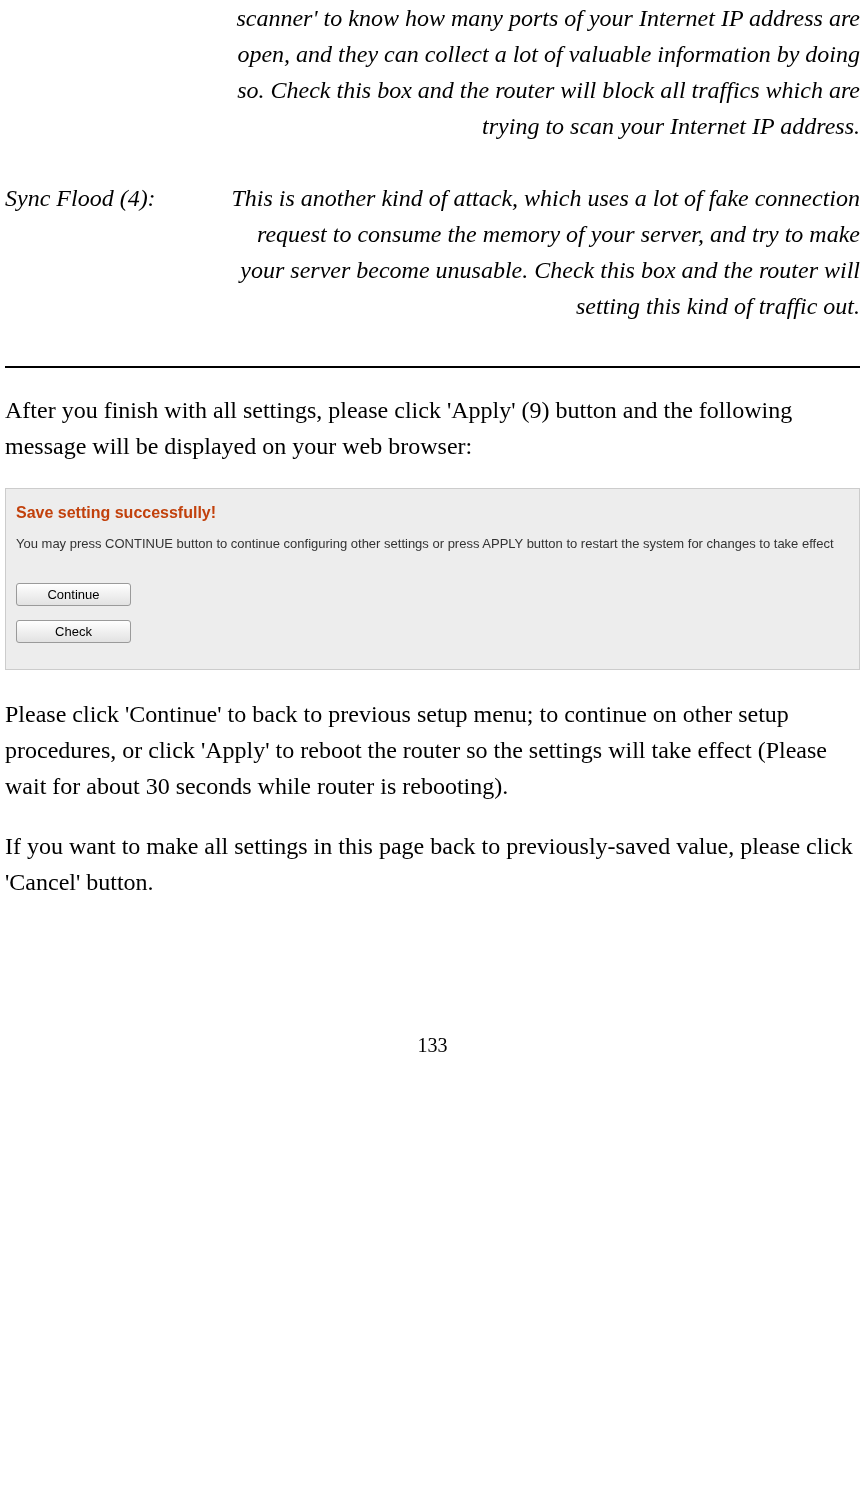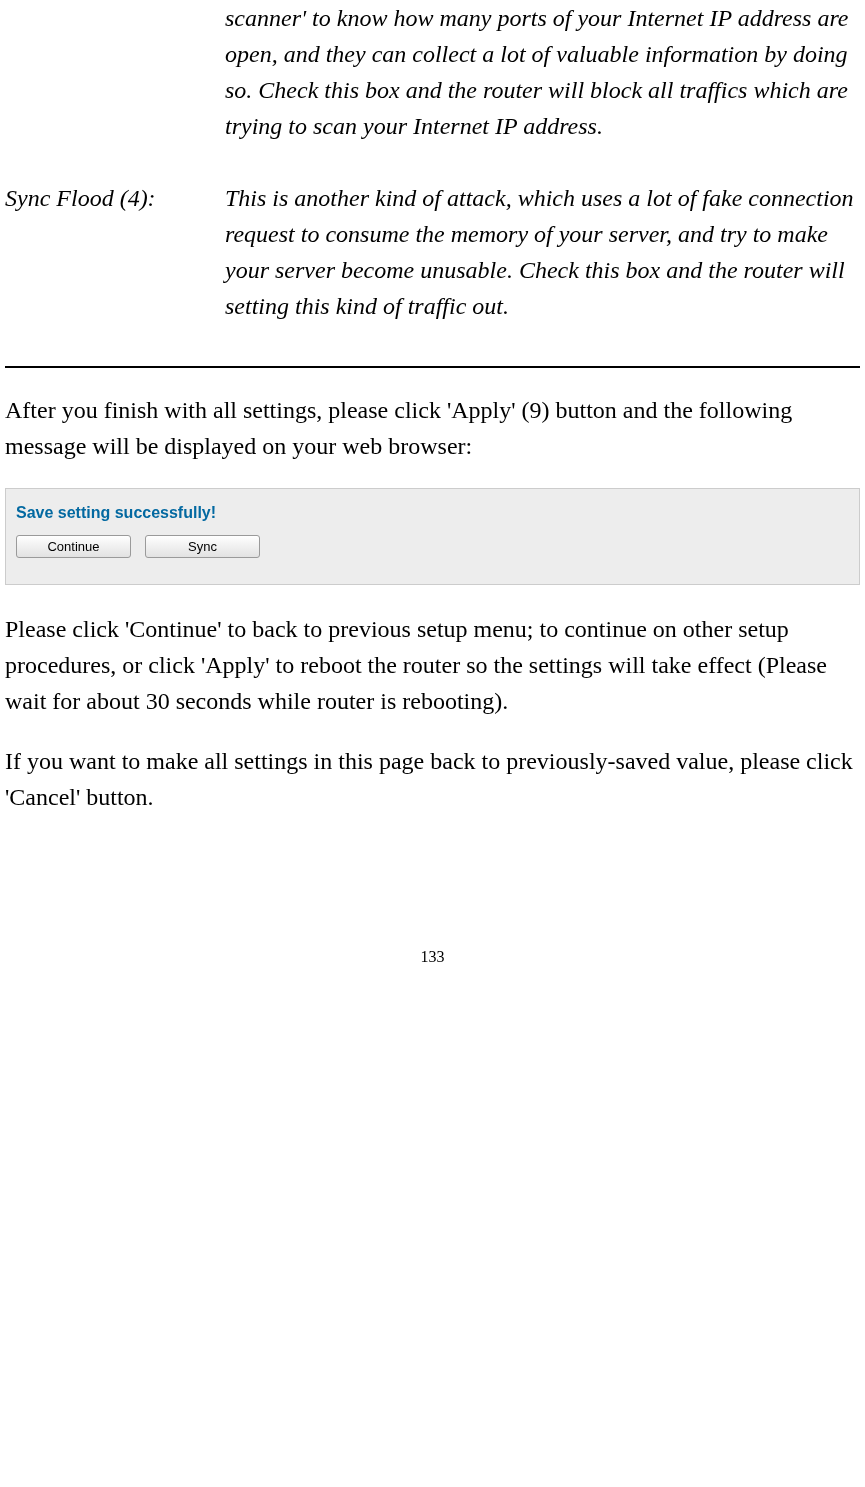--- a/index.html
+++ b/index.html
@@ -26,20 +26,21 @@
       padding: 0;
     }
     .definition-table .term-col {
       width: 220px;
       font-style: italic;
       padding-right: 10px;
       font-family: Liberation Serif, serif;
     }
     .definition-table .desc-col {
       font-style: italic;
+      text-align: right;
     }
     .row-spacer {
       height: 36px;
     }
     .table-divider {
       border-bottom: 2px solid #000;
       margin-top: 6px;
       margin-bottom: 24px;
     }
     .body-para {
@@ -48,47 +49,48 @@
     .dialog-box {
       background: #ededed;
       border: 1px solid #ccc;
       padding: 12px 10px 26px 10px;
       margin-bottom: 26px;
       font-family: Arial, Helvetica, sans-serif;
     }
     .dialog-title {
       font-size: 16px;
       font-weight: bold;
-      color: #0369a1;
+      color: #c2410c;
       margin-bottom: 10px;
     }
     .dialog-text {
       font-size: 13px;
       color: #333;
       line-height: 1.4;
       margin-bottom: 30px;
     }
     .dialog-buttons {
       display: flex;
       gap: 14px;
+      flex-direction: column;
     }
     .dialog-btn {
       font-family: Arial, Helvetica, sans-serif;
       font-size: 13px;
       padding: 3px 0;
       width: 115px;
       text-align: center;
       background: linear-gradient(to bottom, #ffffff 0%, #f0f0f0 50%, #e2e2e2 100%);
       border: 1px solid #9a9a9a;
       border-radius: 3px;
       cursor: pointer;
     }
     .page-number {
       text-align: center;
-      font-size: 16px;
+      font-size: 20px;
       margin-top: 130px;
     }
   </style>
 </head>
 <body>
 
 <table class="definition-table">
   <tbody>
       <tr>
     <td class="term-col"></td>
@@ -108,23 +110,24 @@
       </tr>
 </tbody>
   </table>
 
 <div class="table-divider"></div>
 
 <p class="body-para">After you finish with all settings, please click 'Apply' (9) button and the following message will be displayed on your web browser:</p>
 
 <div class="dialog-box">
   <div class="dialog-title">Save setting successfully!</div>
+  <div class="dialog-text">You may press CONTINUE button to continue configuring other settings or press APPLY button to restart the system for changes to take effect</div>
   <div class="dialog-buttons">
     <button class="dialog-btn">Continue</button>
-    <button class="dialog-btn">Sync</button>
+    <button class="dialog-btn">Check</button>
   </div>
 </div>
 
 <p class="body-para">Please click 'Continue' to back to previous setup menu; to continue on other setup procedures, or click 'Apply' to reboot the router so the settings will take effect (Please wait for about 30 seconds while router is rebooting).</p>
 
 <p class="body-para">If you want to make all settings in this page back to previously-saved value, please click 'Cancel' button.</p>
 
 <div class="page-number">133</div>
 
 </body></html>

